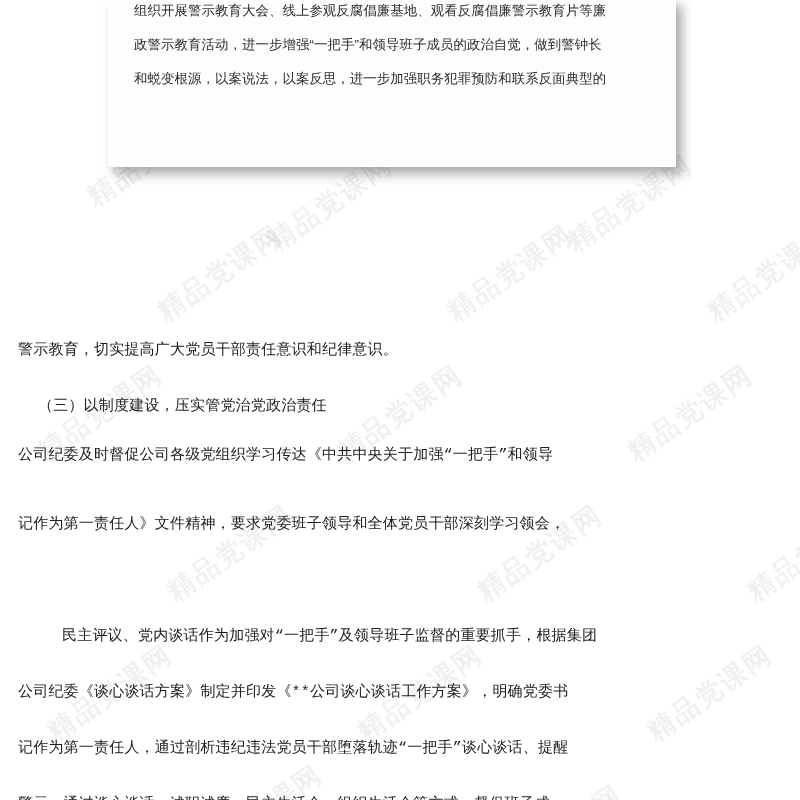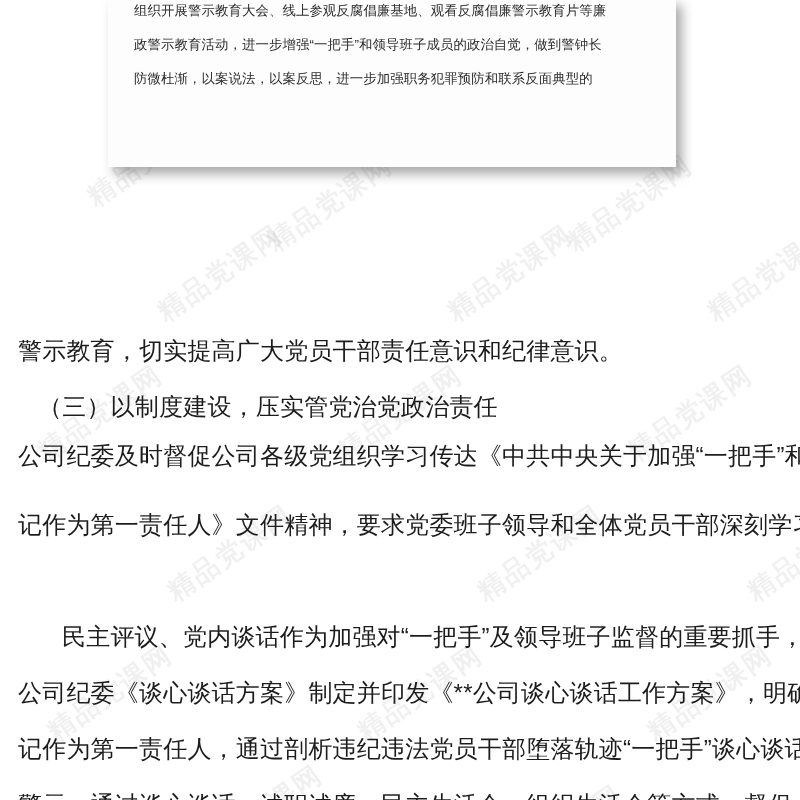--- a/index.html
+++ b/index.html
@@ -76,25 +76,25 @@
     top: 0;
     width: 800px;
     height: 800px;
     z-index: 8;
   }
   .doc-para {
     position: absolute;
     left: 18px;
     width: 772px;
     color: #1c1c1c;
-    font-size: 24px;
+    font-size: 15px;
     line-height: 56px;
     letter-spacing: 0.2px;
     white-space: nowrap;
-    font-family: Liberation Sans, sans-serif;
+    font-family: Liberation Mono, monospace;
   }
   .doc-para.indent { left: 38px; }
 
   
   #line-1 { top: 323px; }
   #line-2 { top: 379px; }
   #line-3 { top: 428px; }
   #line-4 { top: 497px; }
   #line-5 { top: 553px; }
   #line-6 { top: 609px; margin-left: 44px; }
@@ -128,21 +128,21 @@
     <span class="watermark-text" style="left: 260px; top: 230px; color: rgb(0, 0, 0); opacity: 0.055; transform: rotate(-35deg);">精品党课网</span>
     <span class="watermark-text" style="left: 560px; top: 230px; color: rgb(0, 0, 0); opacity: 0.055; transform: rotate(-35deg);">精品党课网</span>
     <span class="watermark-text" style="left: 80px; top: 185px; color: rgb(0, 0, 0); opacity: 0.055; transform: rotate(-35deg);">精品党课网</span>
   </div>
 
 <div id="preview-card-wrap">
   <div id="preview-card">
     <div id="preview-card-inner">
       <div class="card-line">组织开展警示教育大会、线上参观反腐倡廉基地、观看反腐倡廉警示教育片等廉</div>
       <div class="card-line">政警示教育活动，进一步增强“一把手”和领导班子成员的政治自觉，做到警钟长</div>
-      <div class="card-line">防微杜渐，以案说法，以案反思，进一步加强职务犯罪预防和联系反面典型的</div>
+      <div class="card-line">和蜕变根源，以案说法，以案反思，进一步加强职务犯罪预防和联系反面典型的</div>
     </div>
   </div>
 </div>
 
 <div id="document-body">
 
   <div class="doc-para" id="line-1">警示教育，切实提高广大党员干部责任意识和纪律意识。</div>
 
   <div class="doc-para indent" id="line-2">（三）以制度建设，压实管党治党政治责任</div>
 

